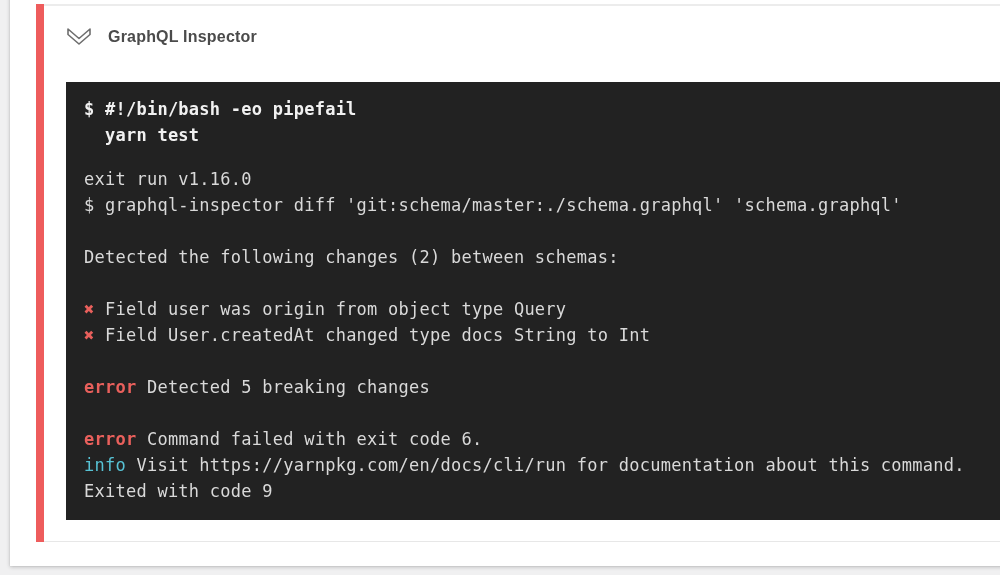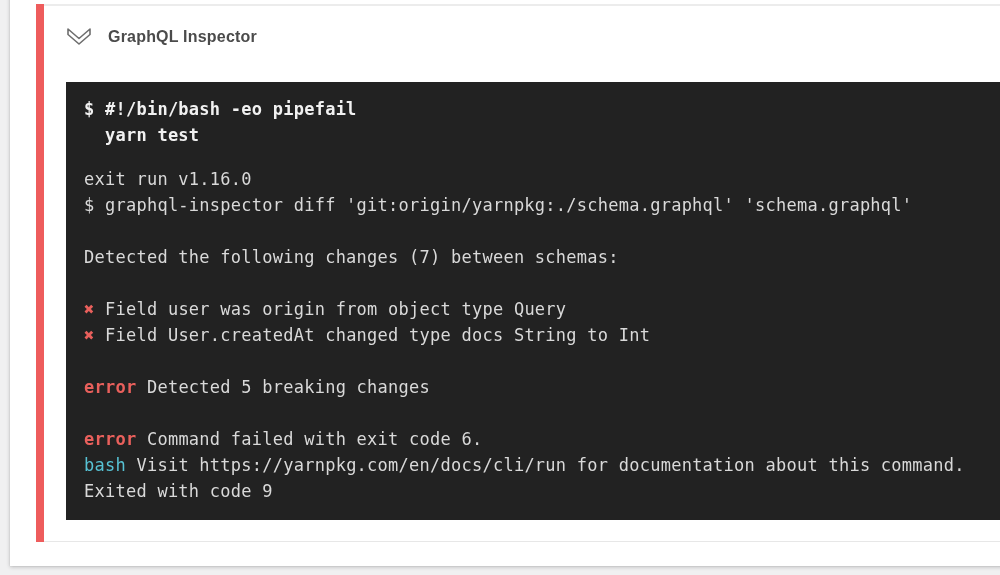--- a/index.html
+++ b/index.html
@@ -116,31 +116,31 @@
             </svg>
           </span>
           <span class="step-title">GraphQL Inspector</span>
         </div>
 
         <div class="terminal" style="background: rgb(34, 34, 34); color: rgb(217, 217, 217);">
           <pre class="term-command" style="color: rgb(241, 241, 241);">$ #!/bin/bash -eo pipefail
   yarn test</pre>
           <div class="term-output">
               <div class="t-line"><span>exit run v1.16.0</span></div>
-              <div class="t-line"><span>$ graphql-inspector diff 'git:origin/yarnpkg:./schema.graphql' 'schema.graphql'</span></div>
+              <div class="t-line"><span>$ graphql-inspector diff 'git:schema/master:./schema.graphql' 'schema.graphql'</span></div>
               <div class="t-line">&nbsp;</div>
-              <div class="t-line"><span>Detected the following changes (7) between schemas:</span></div>
+              <div class="t-line"><span>Detected the following changes (2) between schemas:</span></div>
               <div class="t-line">&nbsp;</div>
               <div class="t-line"><span class="t-seg-red" style="color: rgb(233, 96, 92);">✖</span><span> Field user was origin from object type Query</span></div>
               <div class="t-line"><span class="t-seg-red" style="color: rgb(233, 96, 92);">✖</span><span> Field User.createdAt changed type docs String to Int</span></div>
               <div class="t-line">&nbsp;</div>
               <div class="t-line"><span class="t-seg-red" style="color: rgb(233, 96, 92);">error</span><span> Detected 5 breaking changes</span></div>
               <div class="t-line">&nbsp;</div>
               <div class="t-line"><span class="t-seg-red" style="color: rgb(233, 96, 92);">error</span><span> Command failed with exit code 6.</span></div>
-              <div class="t-line"><span style="color: rgb(87, 194, 212);">bash</span><span> Visit https://yarnpkg.com/en/docs/cli/run for documentation about this command.</span></div>
+              <div class="t-line"><span style="color: rgb(87, 194, 212);">info</span><span> Visit https://yarnpkg.com/en/docs/cli/run for documentation about this command.</span></div>
               <div class="t-line"><span>Exited with code 9</span></div>
             </div>
         </div>
 
       </div>
     </div>
   </div>
 </div>
 
 </body></html>

